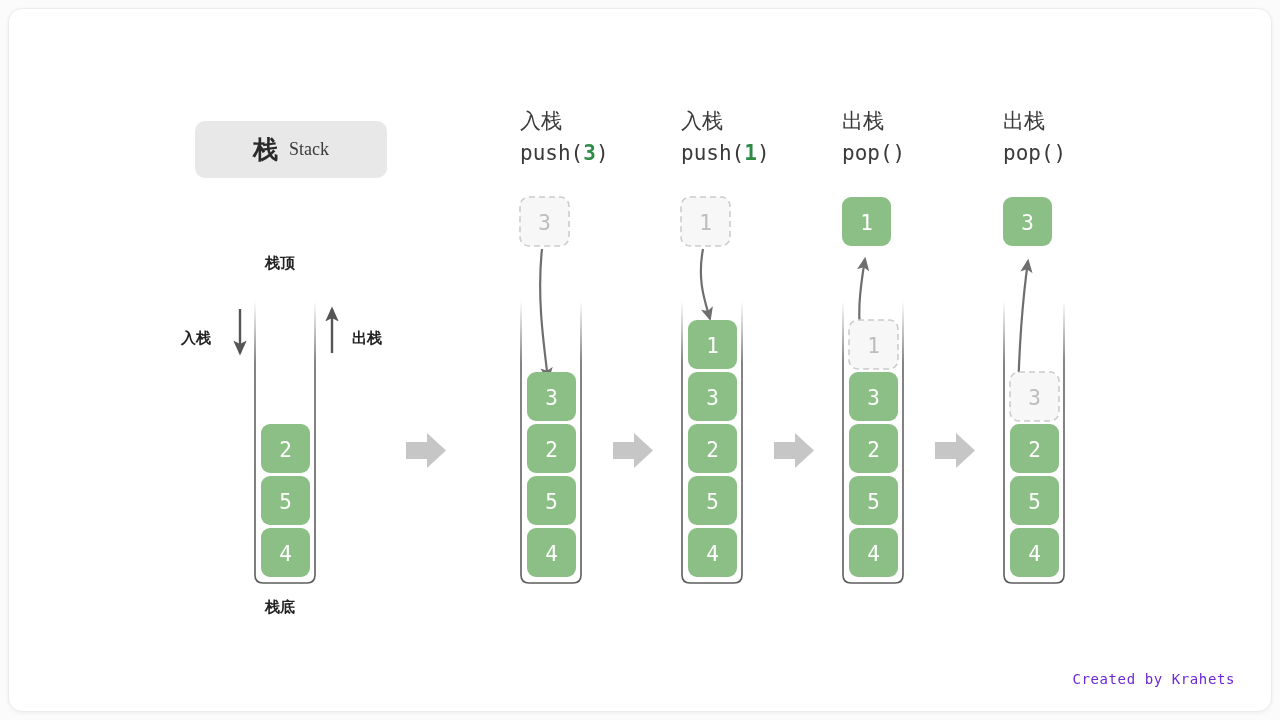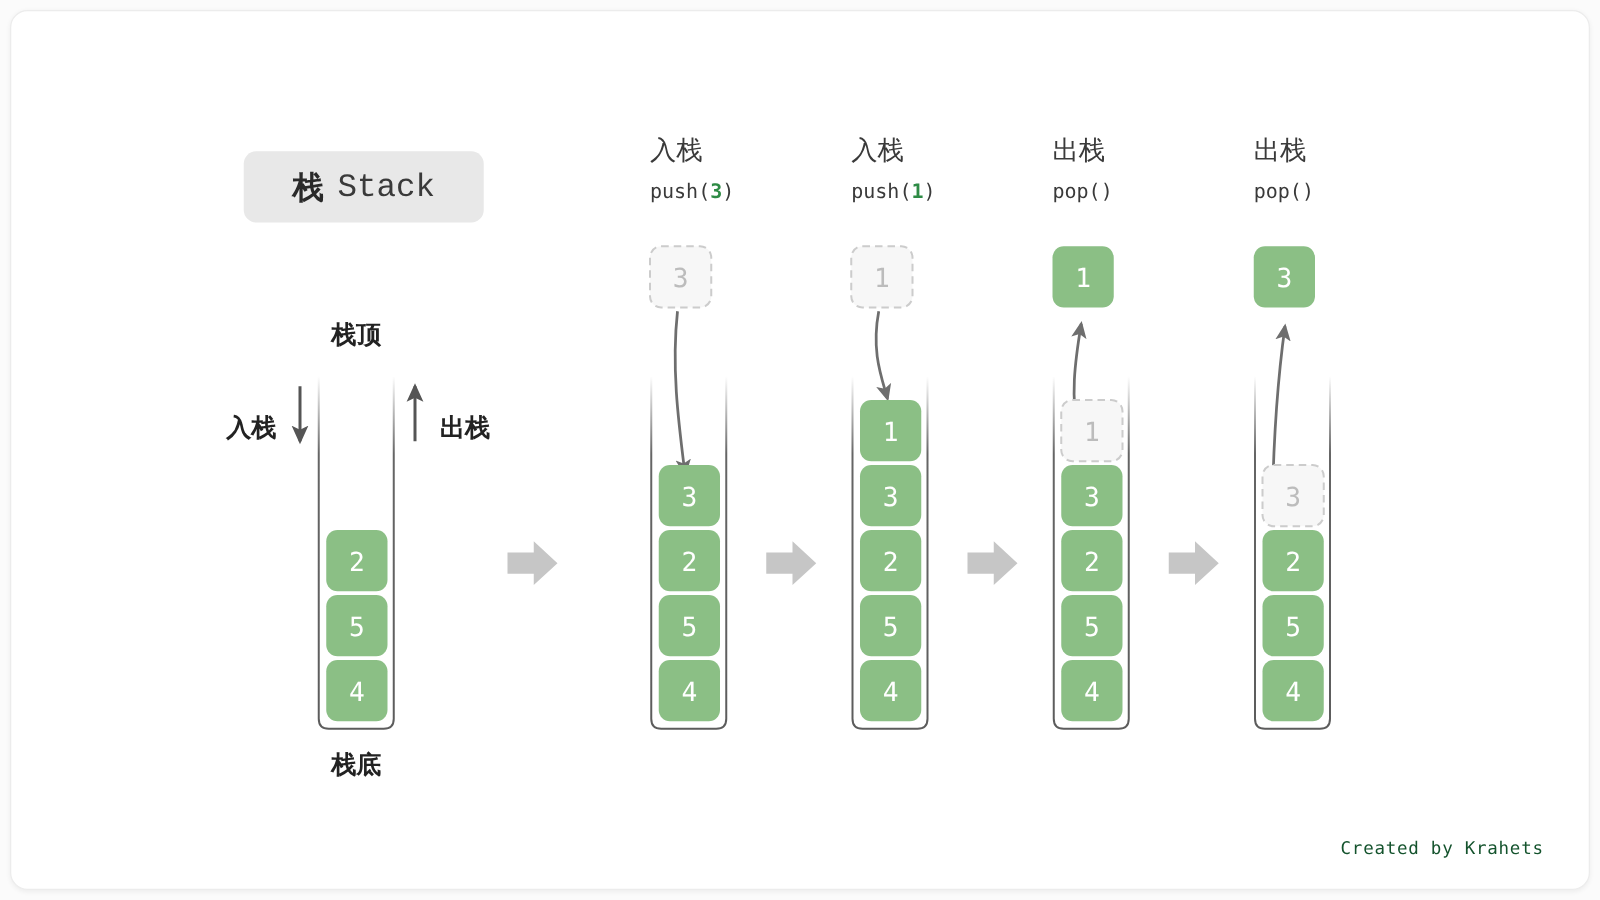--- a/index.html
+++ b/index.html
@@ -46,31 +46,31 @@
     justify-content: center;
   }
   .title-badge .t-cn {
     font-family: "Liberation Sans", "DejaVu Sans", sans-serif;
     font-weight: bold;
     font-size: 25px;
     color: #2a2a2a;
     letter-spacing: 1px;
   }
   .title-badge .t-en {
-    font-family: Liberation Mono, monospace;
-    font-size: 26px;
+    font-family: Liberation Serif, serif;
+    font-size: 18px;
     color: #3a3a3a;
     margin-left: 10px;
   }
 
   .label-cn {
     position: absolute;
     font-family: "Liberation Sans", "DejaVu Sans", sans-serif;
     font-weight: bold;
-    font-size: 20px;
+    font-size: 15px;
     color: #222222;
     white-space: nowrap;
   }
   #label-top  { left: 256px; top: 245px; }
   #label-bottom { left: 256px; top: 589px; }
   #label-push { left: 172px; top: 320px; }
   #label-pop  { left: 343px; top: 320px; }
 
   .col-header {
     position: absolute;
@@ -79,34 +79,34 @@
   .col-header .hdr-cn {
     display: block;
     font-family: "Liberation Sans", "DejaVu Sans", sans-serif;
     font-size: 21px;
     color: #3a3a3a;
     line-height: 26px;
   }
   .col-header .hdr-code {
     display: block;
     font-family: "DejaVu Sans Mono", "Liberation Mono", monospace;
-    font-size: 16px;
+    font-size: 21px;
     color: #3a3a3a;
     line-height: 30px;
     margin-top: 4px;
   }
   .col-header .hdr-code .arg { color: #2e8b45; font-weight: bold; }
 
   .credit {
     position: absolute;
     right: 36px;
     bottom: 24px;
     font-family: "DejaVu Sans Mono", "Liberation Mono", monospace;
     font-size: 14px;
-    color: #14532d;
+    color: #6d28d9;
     letter-spacing: 0.6px;
   }
 
   svg.layer {
     position: absolute;
     left: 0;
     top: 0;
     width: 1264px;
     height: 704px;
     overflow: visible;

